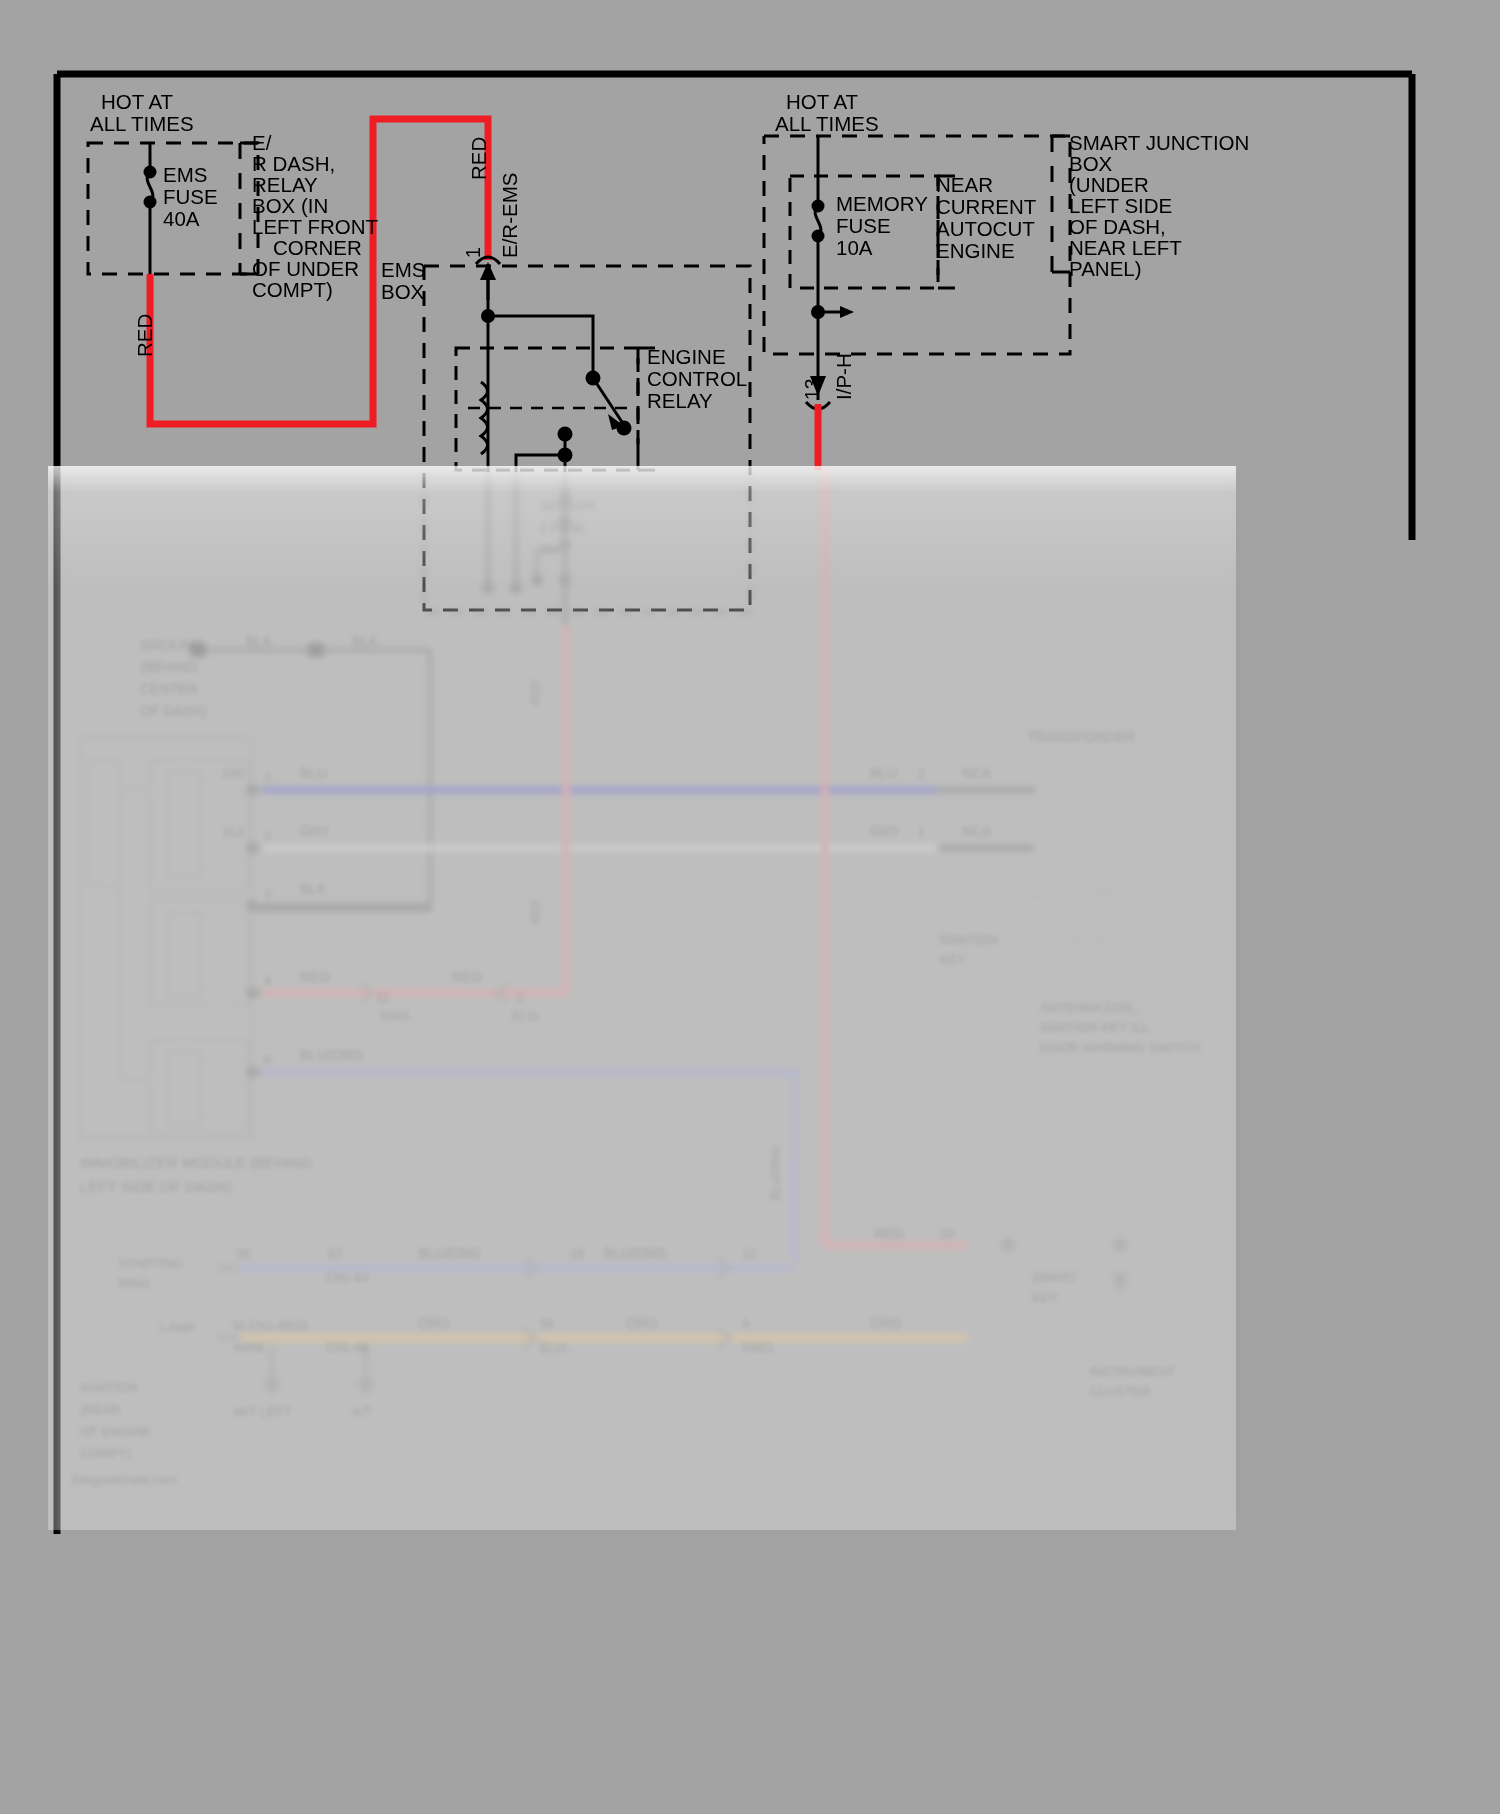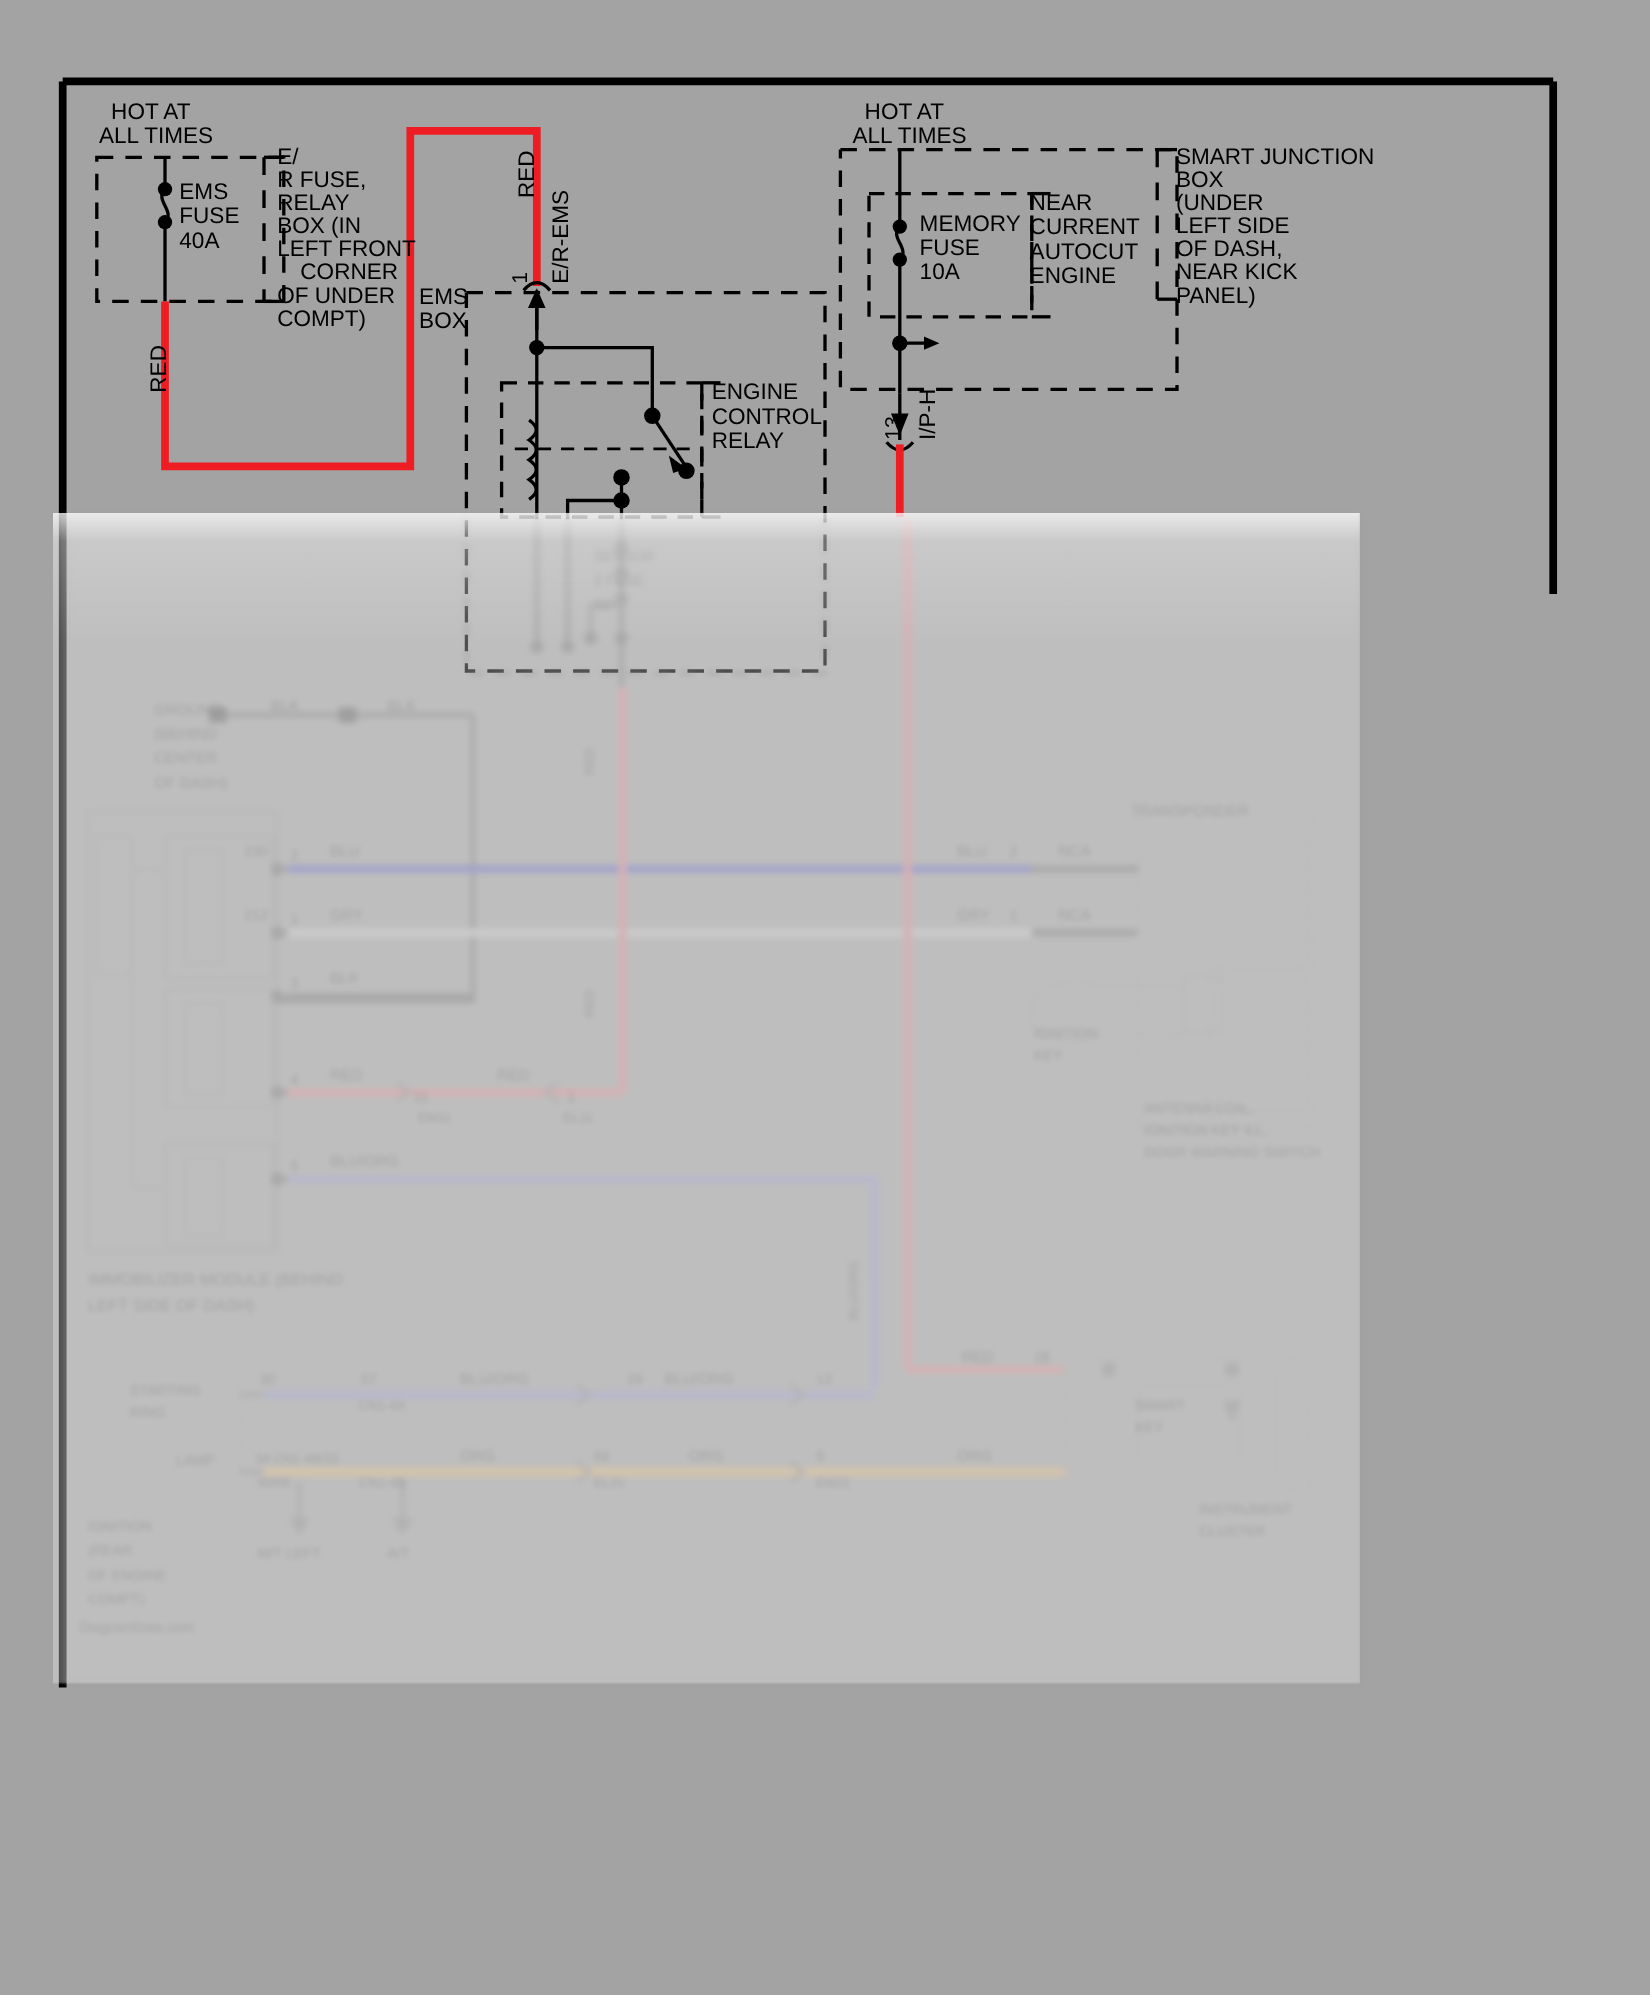--- a/index.html
+++ b/index.html
@@ -370,21 +370,21 @@
   </div>
 
   <div class="lbl lbl-20" style="left:101px; top:90px;">HOT AT</div>
   <div class="lbl lbl-20" style="left:90px; top:112px;">ALL TIMES</div>
 
   <div class="lbl lbl-20" style="left:163px; top:163px;">EMS</div>
   <div class="lbl lbl-20" style="left:163px; top:185px;">FUSE</div>
   <div class="lbl lbl-20" style="left:163px; top:207px;">40A</div>
 
   <div class="lbl lbl-20" style="left:252px; top:131px;">E/</div>
-  <div class="lbl lbl-20" style="left:252px; top:152px;">R FUSE,</div>
+  <div class="lbl lbl-20" style="left:252px; top:152px;">R DASH,</div>
   <div class="lbl lbl-20" style="left:252px; top:173px;">RELAY</div>
   <div class="lbl lbl-20" style="left:252px; top:194px;">BOX (IN</div>
   <div class="lbl lbl-20" style="left:252px; top:215px;">LEFT FRONT</div>
   <div class="lbl lbl-20" style="left:252px; top:236px;margin-left:21px;">CORNER</div>
   <div class="lbl lbl-20" style="left:252px; top:257px;">OF UNDER</div>
   <div class="lbl lbl-20" style="left:252px; top:278px;">COMPT)</div>
 
   <div class="lbl lbl-20 rot90" style="left:133px; top:357px;">RED</div>
 
   <div class="lbl lbl-20 rot90" style="left:467px; top:180px;">RED</div>
@@ -408,19 +408,19 @@
   <div class="lbl lbl-20" style="left:936px; top:173px;">NEAR</div>
   <div class="lbl lbl-20" style="left:936px; top:195px;">CURRENT</div>
   <div class="lbl lbl-20" style="left:936px; top:217px;">AUTOCUT</div>
   <div class="lbl lbl-20" style="left:936px; top:239px;">ENGINE</div>
 
   <div class="lbl lbl-20" style="left:1069px; top:131px;">SMART JUNCTION</div>
   <div class="lbl lbl-20" style="left:1069px; top:152px;">BOX</div>
   <div class="lbl lbl-20" style="left:1069px; top:173px;">(UNDER</div>
   <div class="lbl lbl-20" style="left:1069px; top:194px;">LEFT SIDE</div>
   <div class="lbl lbl-20" style="left:1069px; top:215px;">OF DASH,</div>
-  <div class="lbl lbl-20" style="left:1069px; top:236px;">NEAR KICK</div>
+  <div class="lbl lbl-20" style="left:1069px; top:236px;">NEAR LEFT</div>
   <div class="lbl lbl-20" style="left:1069px; top:257px;">PANEL)</div>
 
   <div class="lbl lbl-19 rot90" style="left:801px; top:400px;">13</div>
   <div class="lbl lbl-20 rot90" style="left:832px; top:400px;">I/P-H</div>
 
 </div>
 
 </body></html>

